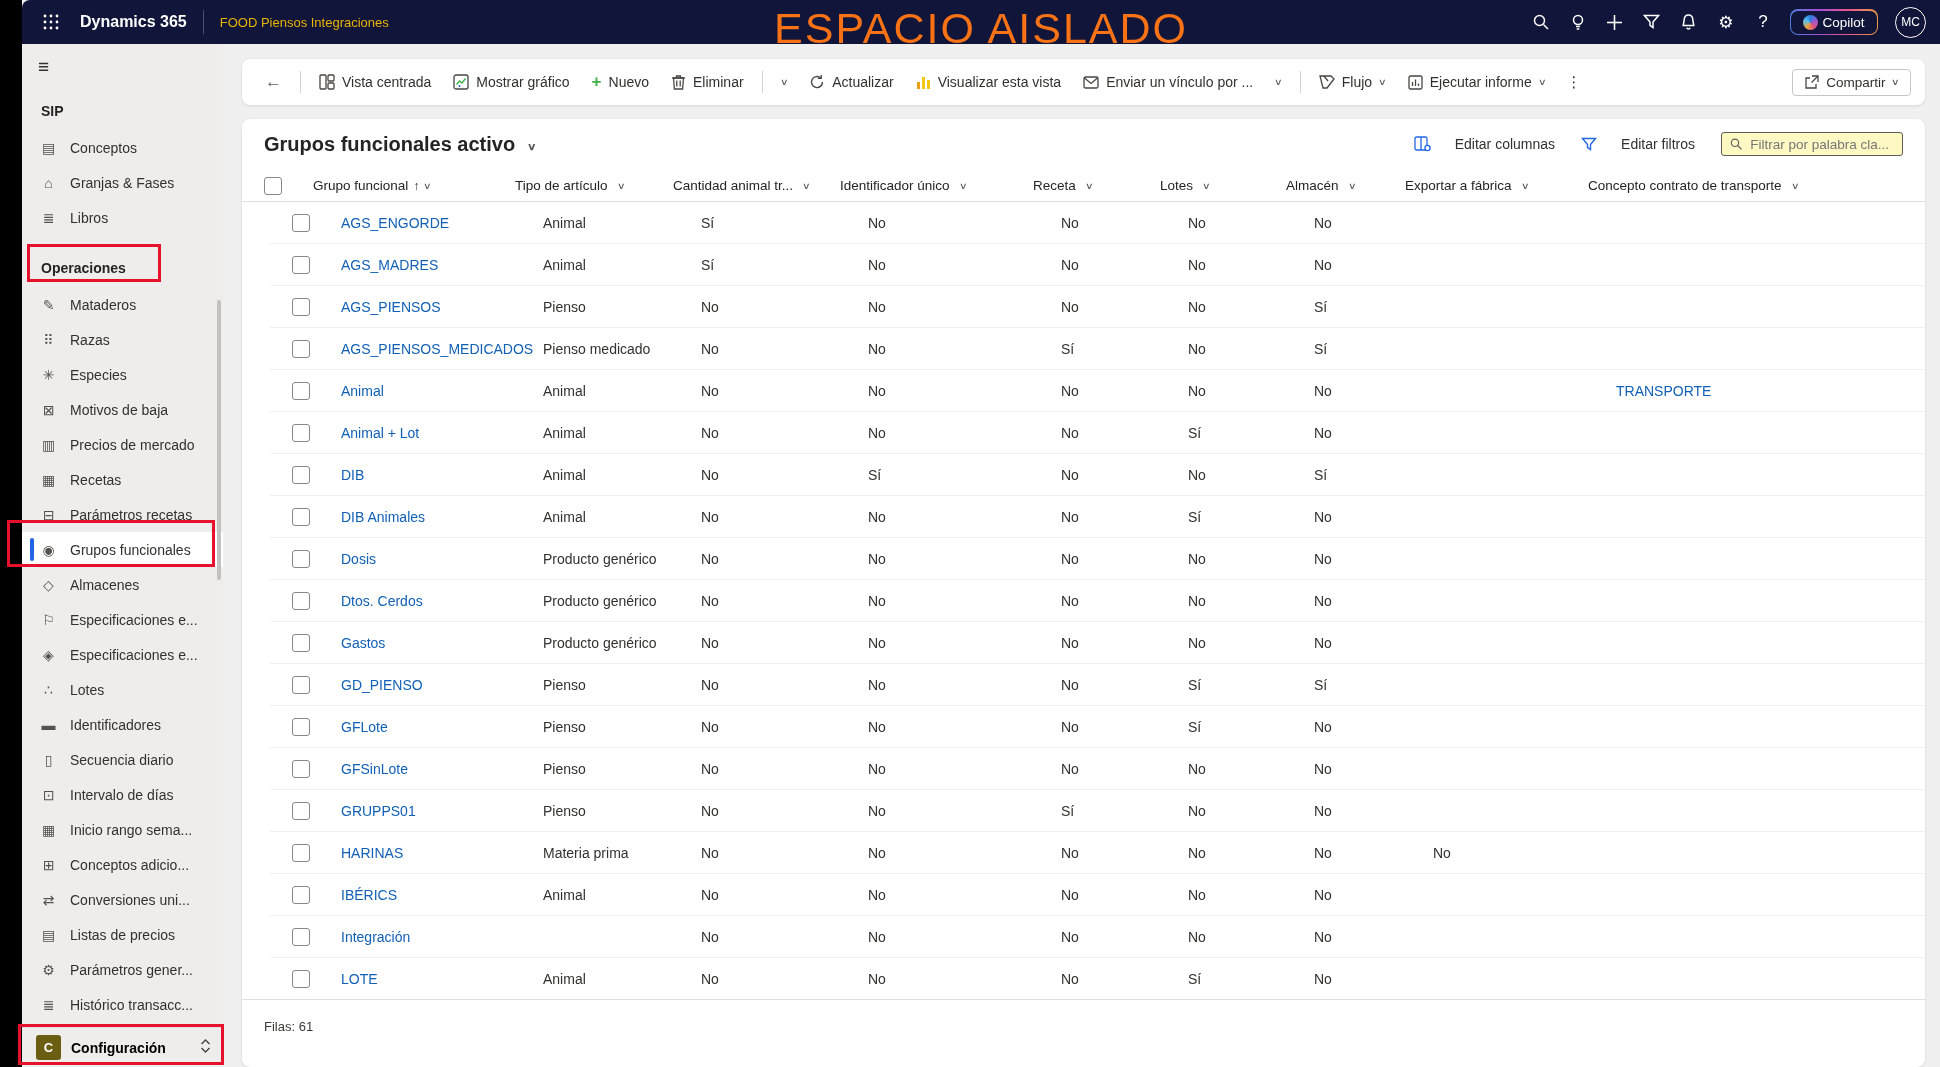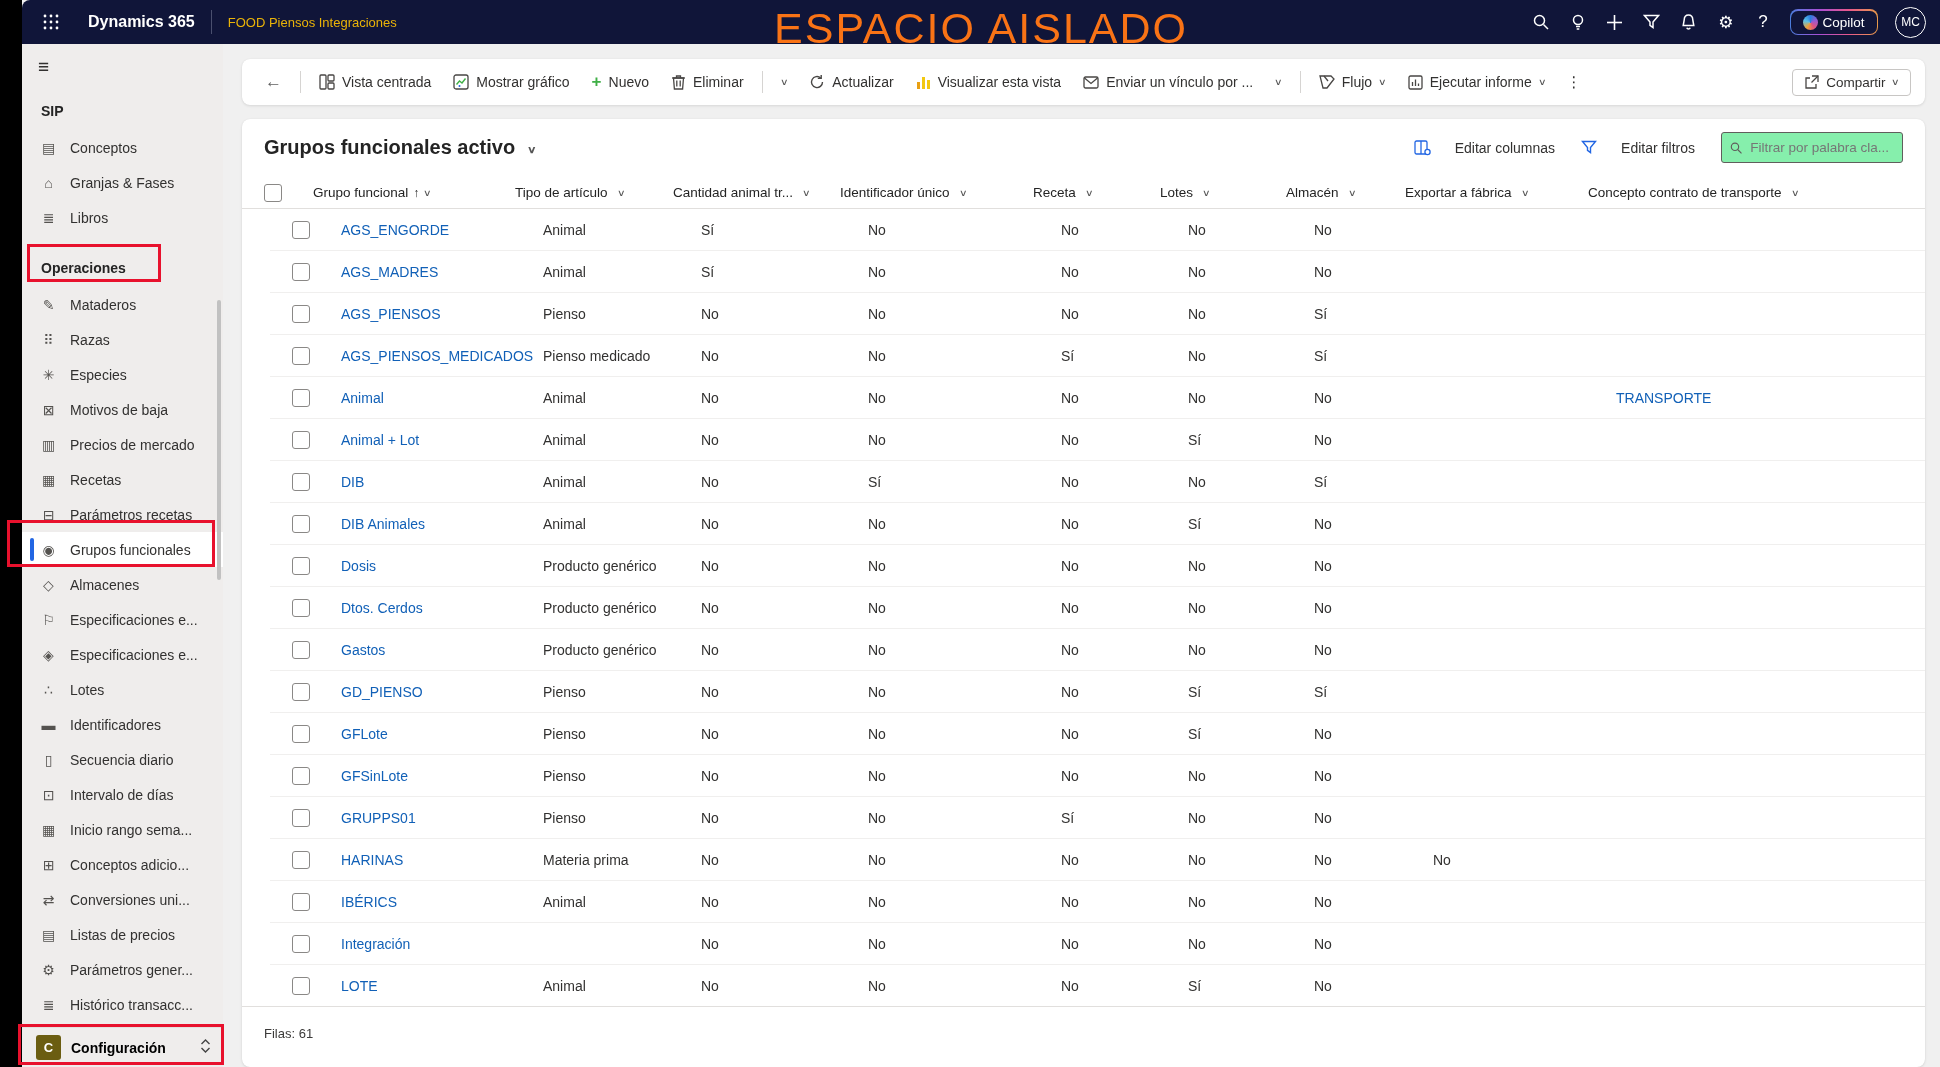--- a/index.html
+++ b/index.html
@@ -4,21 +4,21 @@
 <style>
   * { box-sizing: border-box; margin: 0; padding: 0; }
   html,body { width:1940px; height:1067px; overflow:hidden; background:#000;
     font-family:"Liberation Sans", sans-serif; }
   .app { position:absolute; left:22px; top:0; width:1918px; height:1067px; background:#f0f0f0; }
 
   
   .topbar { position:relative; height:44px; background:#101539; color:#fff;
     display:flex; align-items:center; border-top-left-radius:8px; padding:0 14px 0 12px; }
   .waffle { width:34px; height:30px; display:flex; align-items:center; justify-content:center; cursor:pointer; }
-  .brand { font-size:16px; font-weight:bold; margin-left:20px; white-space:nowrap; }
+  .brand { font-size:16px; font-weight:bold; margin-left:12px; white-space:nowrap; }
   .tb-div { width:1px; height:24px; background:#4a4f6e; margin:0 16px; }
   .appname { font-size:13px; white-space:nowrap; color:#eab308; }
   .env-banner { position:absolute; left:0; right:0; top:0; height:56px; display:flex;
     align-items:center; justify-content:center; font-size:43px; font-weight:300;
     letter-spacing:2px; color:#f97316; pointer-events:none; }
   .top-right { margin-left:auto; display:flex; align-items:center; gap:17px; }
   .ticon { width:20px; height:20px; display:flex; align-items:center; justify-content:center; cursor:pointer; }
   .ticon svg { display:block; }
   .qmark { font-size:17px; color:#fff; }
   .gearchar { font-size:17px; color:#fff; }
@@ -77,22 +77,22 @@
   .green { color:#3faf46; font-weight:bold; font-size:17px; line-height:12px; }
 
   
   .main-card { margin-top:14px; flex:1; display:flex; flex-direction:column; overflow:hidden; }
   .view-head { display:flex; align-items:center; padding:13px 22px 0 22px; }
   .view-title { font-size:20px; font-weight:bold; color:#242424; display:flex; align-items:center; gap:13px; cursor:pointer; }
   .view-title .chev { font-size:10px; margin-top:4px; }
   .view-actions { margin-left:auto; display:flex; align-items:center; gap:26px; }
   .hbtn { display:flex; align-items:center; gap:24px; background:none; border:none;
     font-family:inherit; font-size:14px; color:#323130; cursor:pointer; }
-  .searchbox { display:flex; align-items:center; gap:8px; width:182px; height:31px;
-    border:1px solid #605e5c; border-radius:3px; background:#86efac; padding:0 8px; }
+  .searchbox { display:flex; align-items:center; gap:8px; width:182px; height:24px;
+    border:1px solid #605e5c; border-radius:3px; background:#fef9c3; padding:0 8px; }
   .searchbox input { border:none; outline:none; font-family:inherit; font-size:13.5px;
     color:#323130; width:100%; background:transparent; }
   .searchbox input::placeholder { color:#767676; }
 
   
   .grid-head, .tr { display:grid;
     grid-template-columns:60px 202px 158px 167px 193px 127px 126px 119px 183px 1fr;
     align-items:center; padding-left:11px; }
   .grid-head { margin-top:14px; height:32px; border-bottom:1px solid #e1dfdd; }
   .th { display:flex; align-items:center; gap:5px; font-size:13.5px; color:#242424;

